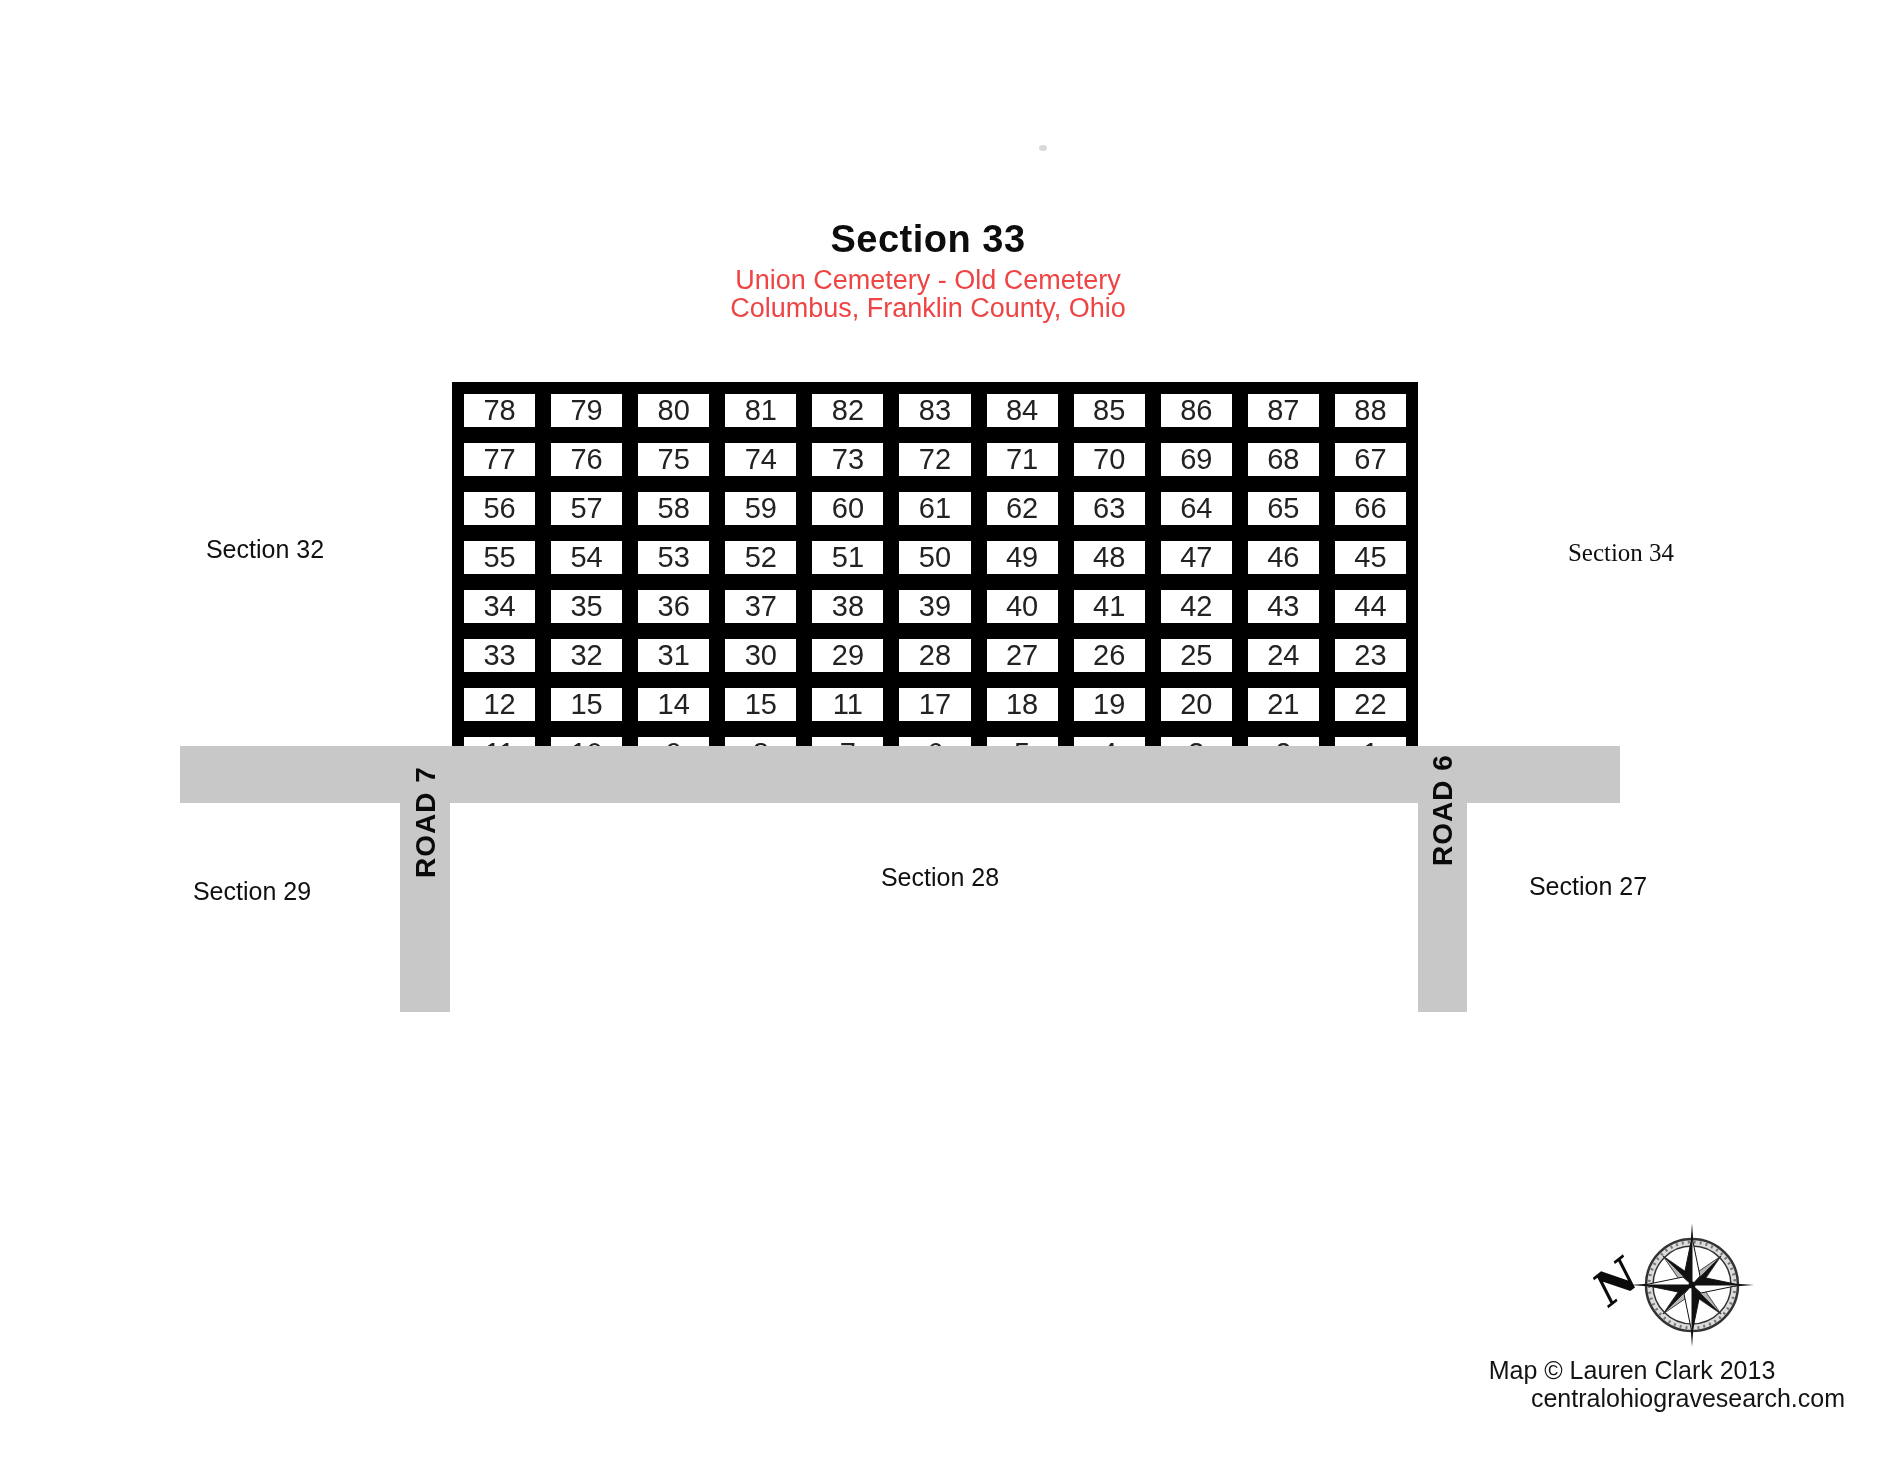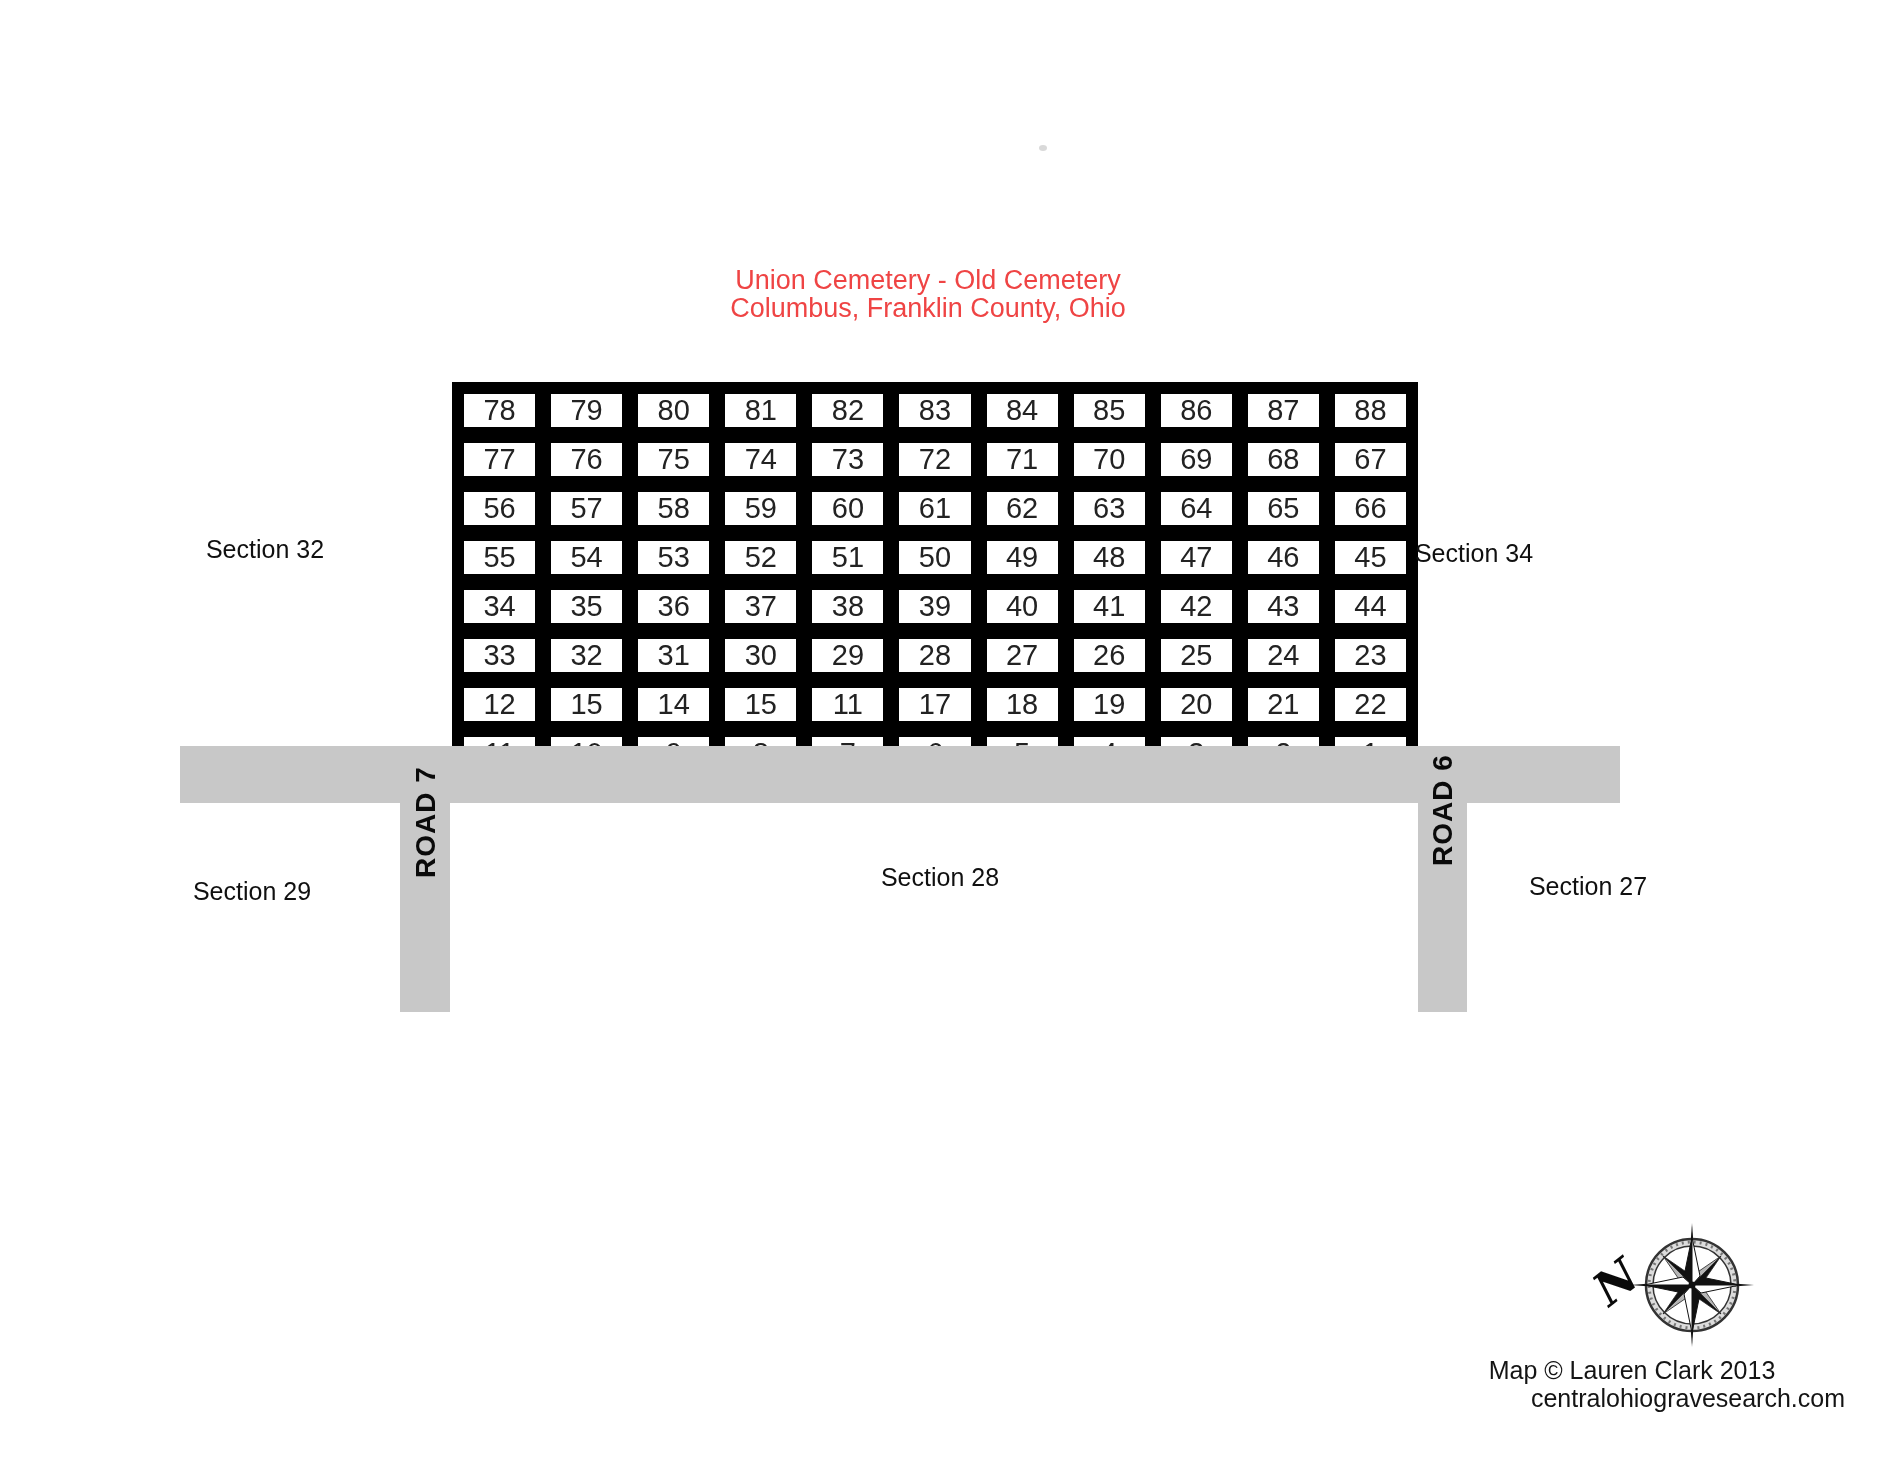--- a/index.html
+++ b/index.html
@@ -21,40 +21,41 @@
   
   .road{background:#c8c8c8;}
   #road-h{left:180px;top:746px;width:1440px;height:57px;}
   #road7-strip{left:400px;top:746px;width:50px;height:266px;}
   #road6-strip{left:1418px;top:746px;width:49px;height:266px;}
   .road-label{font-size:28px;font-weight:bold;letter-spacing:1px;color:#0a0a0a;white-space:nowrap;}
   #road7-label{left:426px;top:822px;transform:translate(-50%,-50%) rotate(-90deg);}
   #road6-label{left:1443px;top:810px;transform:translate(-50%,-50%) rotate(-90deg);}
   
   .section-label{font-size:25px;color:#101010;white-space:nowrap;}
-  #sec32{left:265px;top:549px;} #sec34{left:1474px;top:553px;}
+  #sec32{left:265px;top:549px;} #sec34{left:1621px;top:553px;font-family:Liberation Serif, serif;}
   #sec29{left:252px;top:891px;} #sec28{left:940px;top:877px;} #sec27{left:1588px;top:886px;}
   
   #compass{left:1622px;top:1215px;width:140px;height:140px;}
   #north-label{left:1616px;top:1282px;font-family:"DejaVu Serif",serif;font-style:italic;
                font-weight:bold;font-size:46px;color:#0a0a0a;
                transform:translate(-50%,-50%) rotate(-38deg);}
   
   .credit{font-size:25px;color:#141414;white-space:nowrap;transform:translateX(-50%);}
   #credit1{left:1632px;top:1356px;} #credit2{left:1688px;top:1384px;}
   
   #speck{left:1039px;top:145px;width:8px;height:6px;background:#d9d9d9;border-radius:50%;}
 </style>
 </head>
 <body>
 
 <div id="page">
 
   <div class="abs" id="speck"></div>
 
+  <div class="abs map-title">Section 33</div>
   <div class="abs map-subtitle sub1">Union Cemetery - Old Cemetery</div>
   <div class="abs map-subtitle sub2">Columbus, Franklin County, Ohio</div>
 
   <div class="abs" id="lot-grid">
       <div class="cell">78</div>
       <div class="cell">79</div>
       <div class="cell">80</div>
       <div class="cell">81</div>
       <div class="cell">82</div>
       <div class="cell">83</div>

